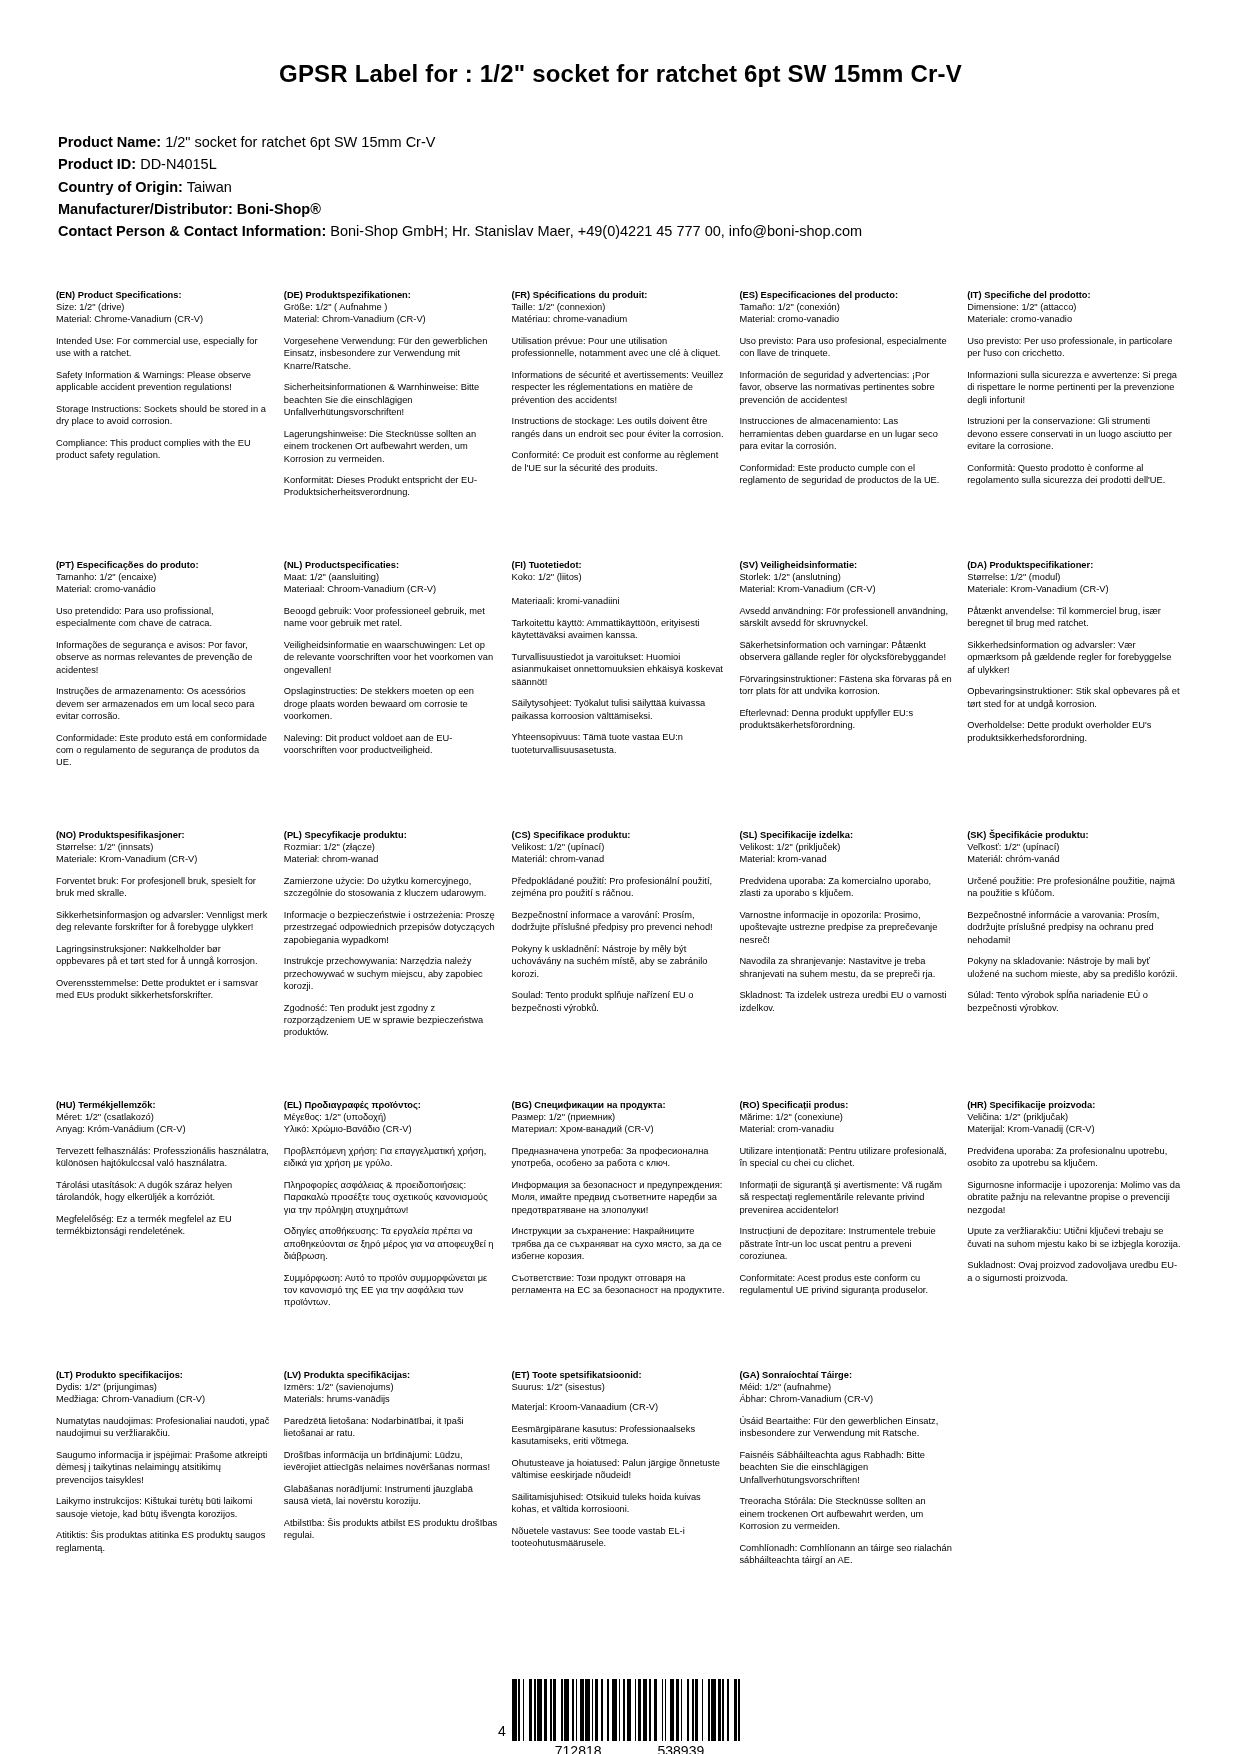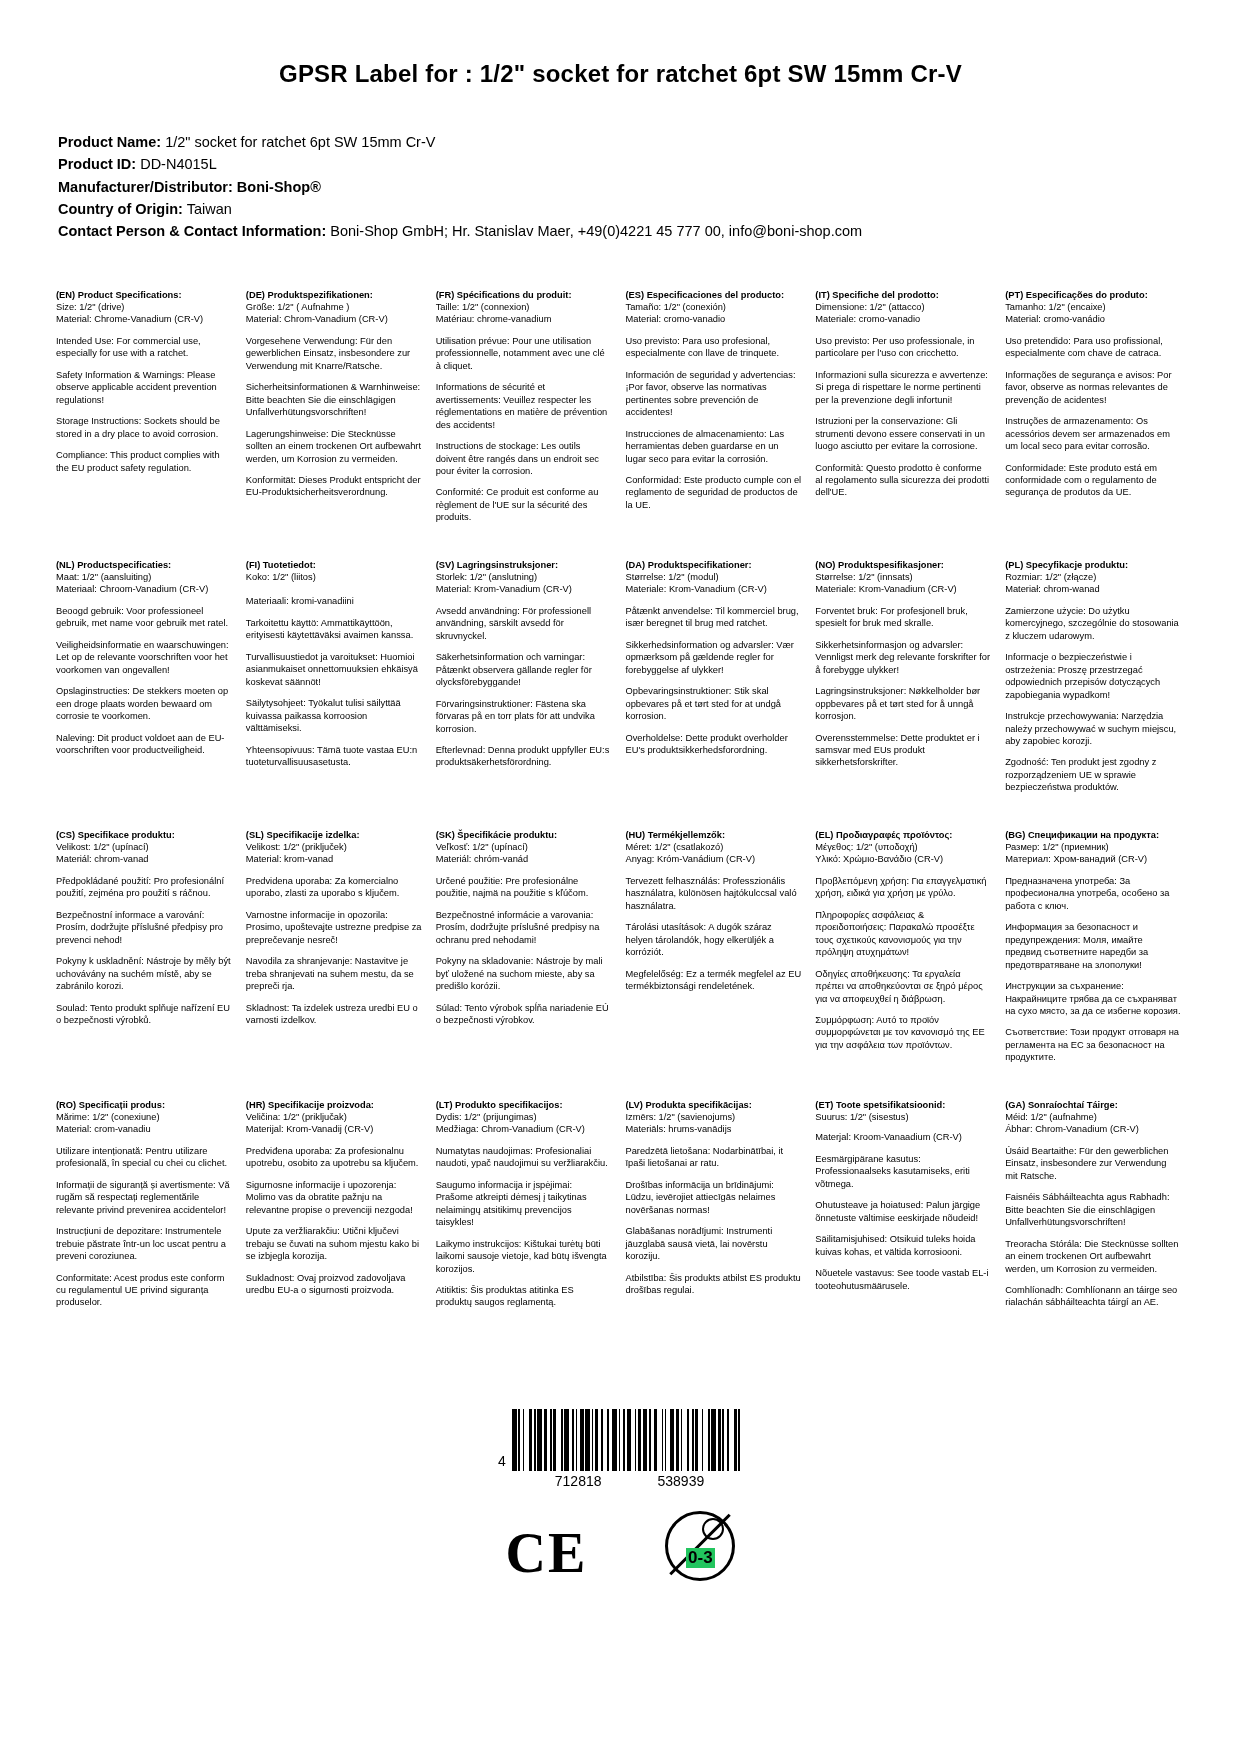--- a/index.html
+++ b/index.html
@@ -41,21 +41,21 @@
     font-weight: bold;
   }
   .meta-value {
     font-weight: normal;
   }
   .meta-value.bold {
     font-weight: bold;
   }
   .grid {
     display: grid;
-    grid-template-columns: repeat(6, 1fr);
+    grid-template-columns: repeat(5, 1fr);
     column-gap: 10px;
     row-gap: 0px;
   }
   .cell {
     font-size: 9.3px;
     line-height: 1.34;
     padding-right: 4px;
     min-height: 270px;
     box-sizing: border-box;
   }
@@ -174,26 +174,26 @@
   <div class="meta">
     <div class="meta-row">
       <span class="meta-label">Product Name:</span>
       <span class="meta-value">1/2" socket for ratchet 6pt SW 15mm Cr-V</span>
     </div>
     <div class="meta-row">
       <span class="meta-label">Product ID:</span>
       <span class="meta-value">DD-N4015L</span>
     </div>
     <div class="meta-row">
+      <span class="meta-label">Country of Origin:</span>
+      <span class="meta-value">Taiwan</span>
+    </div>
+    <div class="meta-row">
       <span class="meta-label">Manufacturer/Distributor:</span>
       <span class="meta-value bold">Boni-Shop®</span>
-    </div>
-    <div class="meta-row">
-      <span class="meta-label">Country of Origin:</span>
-      <span class="meta-value">Taiwan</span>
     </div>
     <div class="meta-row">
       <span class="meta-label">Contact Person &amp; Contact Information:</span>
       <span class="meta-value">Boni-Shop GmbH; Hr. Stanislav Maer, +49(0)4221 45 777 00, info@boni-shop.com</span>
     </div>
   </div>
 
   <div class="grid" id="spec-grid">
       <div class="cell">
         <span class="cell-title">(EN) Product Specifications:</span>
@@ -261,21 +261,21 @@
       <div class="cell">
         <span class="cell-title">(FI) Tuotetiedot:</span>
         <p class="para" style="margin-top: 0px;">Koko: 1/2" (liitos)</p>
         <p class="para" style="margin-top: 12px;">Materiaali: kromi-vanadiini</p>
         <p class="para">Tarkoitettu käyttö: Ammattikäyttöön, erityisesti käytettäväksi avaimen kanssa.</p>
         <p class="para">Turvallisuustiedot ja varoitukset: Huomioi asianmukaiset onnettomuuksien ehkäisyä koskevat säännöt!</p>
         <p class="para">Säilytysohjeet: Työkalut tulisi säilyttää kuivassa paikassa korroosion välttämiseksi.</p>
         <p class="para">Yhteensopivuus: Tämä tuote vastaa EU:n tuoteturvallisuusasetusta.</p>
       </div>
       <div class="cell">
-        <span class="cell-title">(SV) Lagringsinstruksjoner:</span>
+        <span class="cell-title">(SV) Veiligheidsinformatie:</span>
         <p class="para" style="margin-top: 0px;">Storlek: 1/2" (anslutning)</p>
         <p class="para" style="margin-top: 0px;">Material: Krom-Vanadium (CR-V)</p>
         <p class="para">Avsedd användning: För professionell användning, särskilt avsedd för skruvnyckel.</p>
         <p class="para">Säkerhetsinformation och varningar: Påtænkt observera gällande regler för olycksförebyggande!</p>
         <p class="para">Förvaringsinstruktioner: Fästena ska förvaras på en torr plats för att undvika korrosion.</p>
         <p class="para">Efterlevnad: Denna produkt uppfyller EU:s produktsäkerhetsförordning.</p>
       </div>
       <div class="cell">
         <span class="cell-title">(DA) Produktspecifikationer:</span>
         <p class="para" style="margin-top: 0px;">Størrelse: 1/2" (modul)</p>

